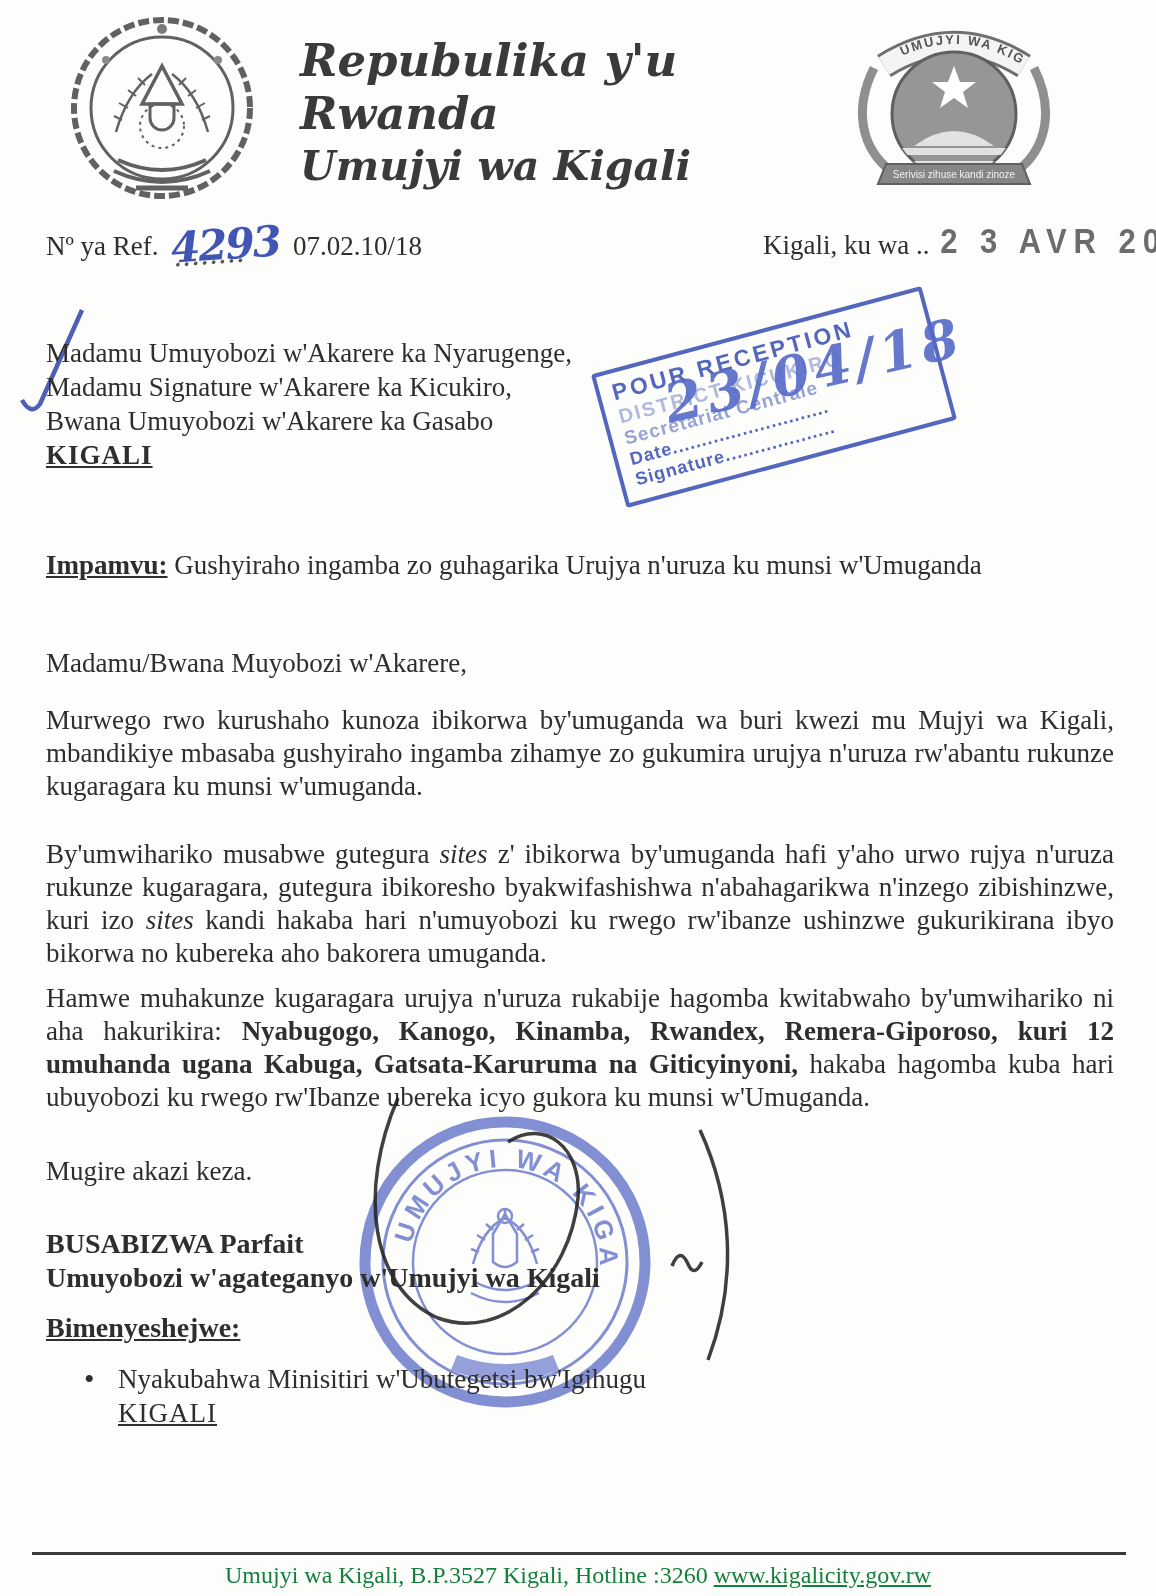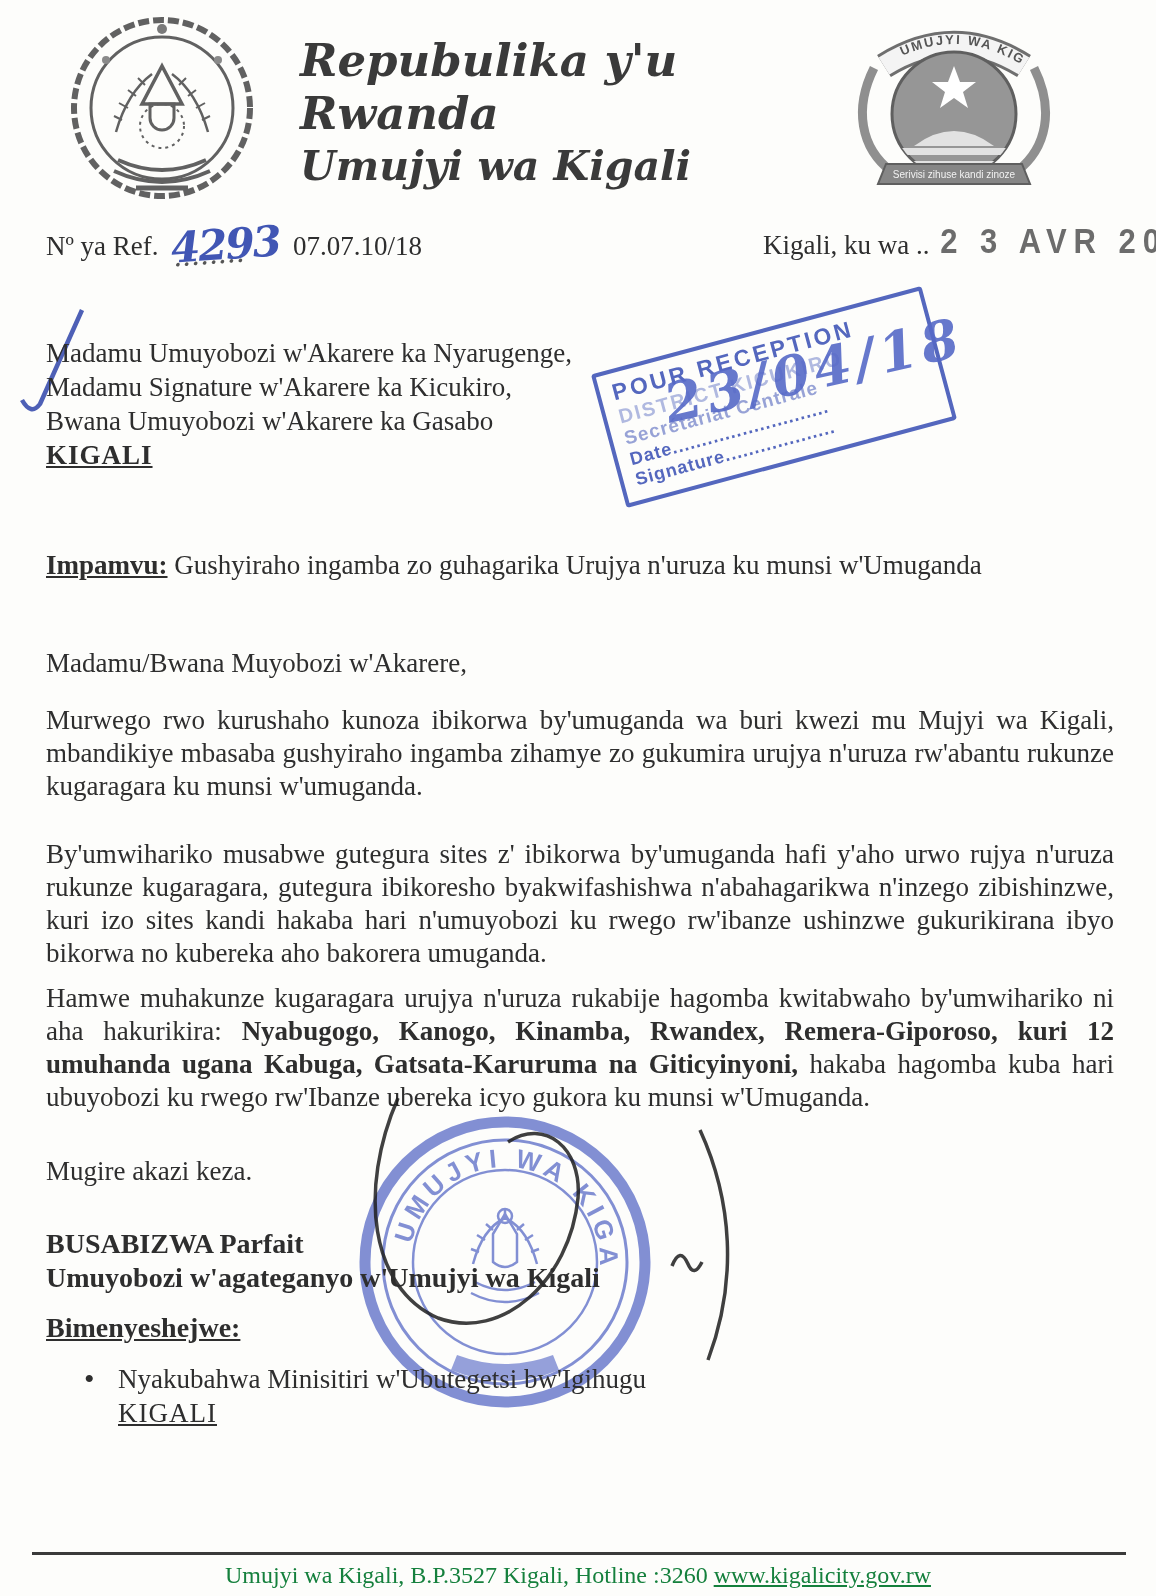--- a/index.html
+++ b/index.html
@@ -33,21 +33,21 @@
   .rs4,.rs5{font-size:18px;font-weight:700;letter-spacing:1px;}
   .rs-hand{position:absolute;left:60px;top:18px;width:340px;
            font-family:"DejaVu Serif", serif;font-style:italic;font-weight:700;font-size:54px;
            color:#3f55c0;transform:rotate(2deg);letter-spacing:5px;opacity:.9;}
   
   .subject{left:46px;top:550px;font-size:27px;width:1070px;}
   .subj-label{font-weight:700;text-decoration:underline;margin-top:27px;}
   .salutation{left:46px;top:648px;font-size:27px;}
   .para{left:46px;width:1068px;font-size:27px;line-height:33px;text-align:justify;}
   .p1{top:704px;} .p2{top:838px;} .p3{top:982px;}
-  .sg-italic{}
+  .sg-italic{font-style:italic;}
   .sg-bold{font-weight:700;}
   .closing{left:46px;top:1156px;font-size:27px;}
   
   .signer-name{left:46px;top:1228px;font-size:28px;font-weight:700;}
   .signer-title{left:46px;top:1262px;font-size:28px;font-weight:700;}
   .cc-label{left:46px;top:1312px;font-size:28px;font-weight:700;text-decoration:underline;}
   .cc-item{left:118px;top:1362px;font-size:27px;line-height:34px;}
   .cc-item .bullet::before{content:"\2022";position:absolute;left:-34px;font-size:30px;}
   .cc-city{text-decoration:underline;letter-spacing:1px;}
   
@@ -115,21 +115,21 @@
       <text x="104" y="172" text-anchor="middle" font-family="Liberation Sans, sans-serif" font-size="10" fill="#f2f2f2">Serivisi zihuse kandi zinoze</text>
     </svg>
   </div>
 
   <div class="abs refline">
     <span>Nº ya Ref.</span>
     <span class="ref-hand">
       <span>4293</span>
       <span class="ref-dots">........</span>
     </span>
-    <span>07.07.10/18</span>
+    <span>07.02.10/18</span>
   </div>
 
   <div class="abs dateline">
     <span>Kigali, ku wa ..</span>
     <span class="date-stamp">2 3 AVR 2018</span>
   </div>
 
   <div class="abs" style="left:16px;top:300px;">
     <svg width="86" height="135" viewBox="0 0 86 135">
       <path d="M6 100 q 9 16 18 4 L 66 10" stroke="#3b4fae" stroke-width="4.5" fill="none" opacity="0.9"></path>

